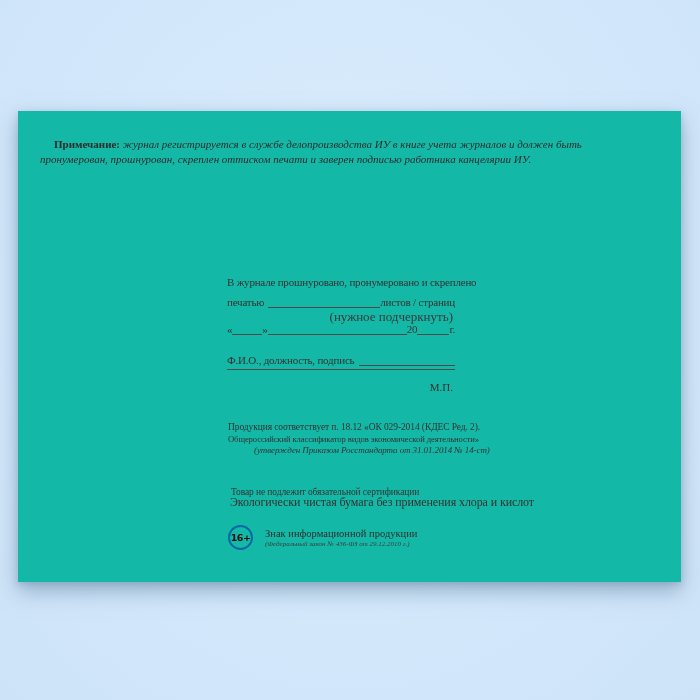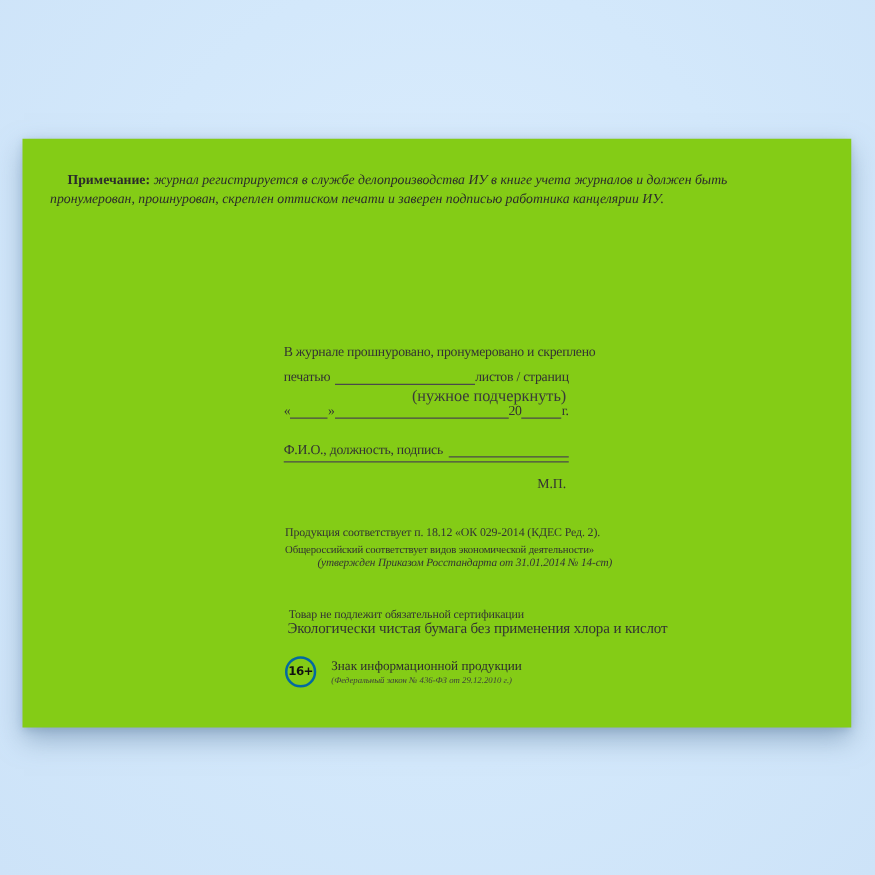--- a/index.html
+++ b/index.html
@@ -9,21 +9,21 @@
     overflow: hidden;
     background: radial-gradient(ellipse at 50% 42%, #dcedfd 0%, #d3e8fb 55%, #cde3f8 100%);
     font-family: "Liberation Serif", serif;
     color: #2f2f2f;
   }
 
   .page {
     position: absolute;
     left: 18px; top: 111px;
     width: 663px; height: 471px;
-    background: #84cc16;
+    background: #14b8a6;
     box-shadow: 0 9px 20px rgba(96, 129, 163, 0.55), 0 2px 6px rgba(96, 129, 163, 0.30);
   }
 
   
   .note {
     position: absolute;
     left: 22px; top: 26px;
     width: 600px;
     font-size: 11px;
     line-height: 14.5px;
@@ -123,21 +123,21 @@
       <span class="blank grow" style="margin-left:5px"></span>
     </div>
 
     <div class="fullline"></div>
 
     <div class="mp">М.П.</div>
   </div>
 
   <div class="product">
     <div class="pline p1">Продукция соответствует п. 18.12 «ОК 029-2014 (КДЕС Ред. 2).</div>
-    <div class="pline p2">Общероссийский соответствует видов экономической деятельности»</div>
+    <div class="pline p2">Общероссийский классификатор видов экономической деятельности»</div>
     <div class="pline p3">(утвержден Приказом Росстандарта от 31.01.2014 № 14-ст)</div>
 
     <div class="pline p-cert">Товар не подлежит обязательной сертификации</div>
     <div class="pline p-eco">Экологически чистая бумага без применения хлора и кислот</div>
 
     <div class="badge-row">
       <div class="age-badge">16+</div>
       <div class="badge-text">
         <div class="info-sign">Знак информационной продукции</div>
         <div class="info-law">(Федеральный закон № 436-ФЗ от 29.12.2010 г.)</div>

